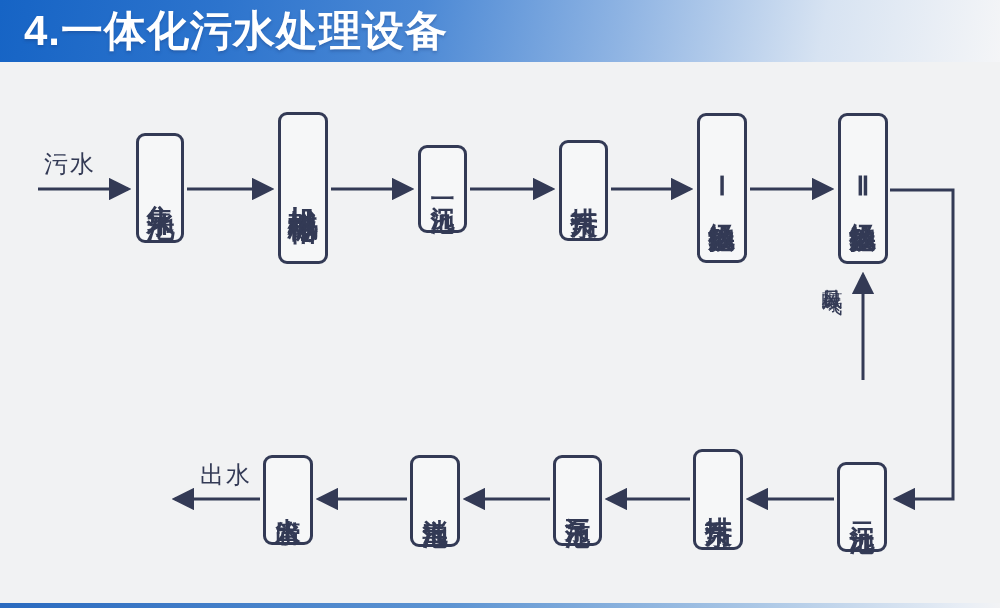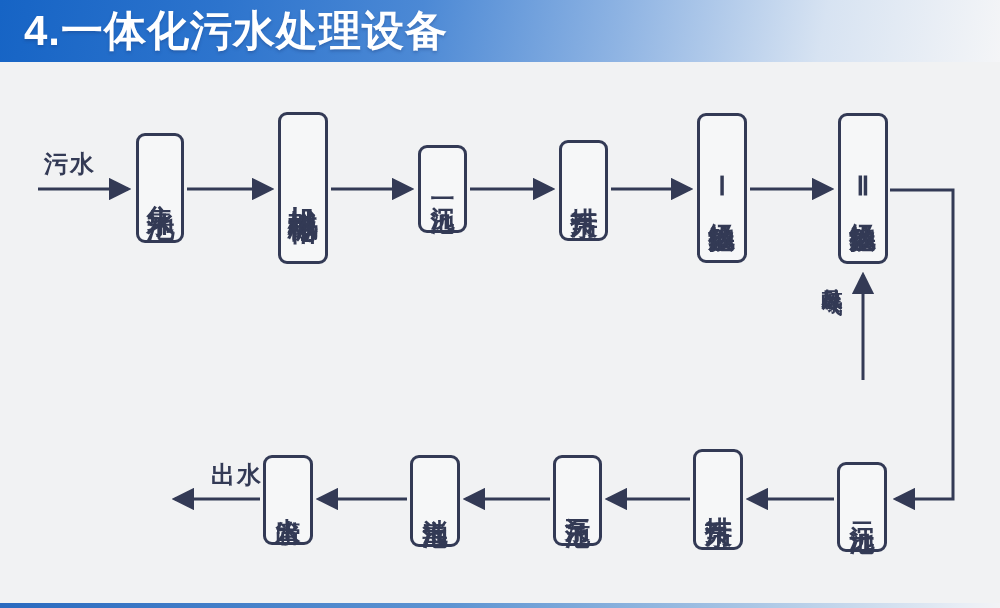--- a/index.html
+++ b/index.html
@@ -39,21 +39,21 @@
   .wire{fill:none;stroke:var(--line);stroke-width:3;}
   .node{
     position:absolute;box-sizing:border-box;
     border:3px solid var(--line);border-radius:9px;
     background:var(--node-bg);color:var(--line);
     display:flex;align-items:center;justify-content:center;
     font-weight:600;line-height:1;
   }
   .node.v{writing-mode:vertical-rl;text-orientation:upright;}
   .edge-label{
-    position:absolute;color:var(--line);font-weight:700;line-height:1;
+    position:absolute;color:var(--line);font-weight:400;line-height:1;
     white-space:nowrap;
   }
   .edge-label.v{writing-mode:vertical-rl;text-orientation:upright;}
 </style>
 </head>
 <body>
 
 <div class="slide">
 
   <header class="title-bar">
@@ -75,21 +75,21 @@
     <path class="wire" d="M890 190 L953 190 L953 499 L896 499" marker-end="url(#ah)"></path>
     <path class="wire" d="M863 380 V275" marker-end="url(#ah)"></path>
     <path class="wire" d="M834 499 H749" marker-end="url(#ah)"></path>
     <path class="wire" d="M690 499 H608" marker-end="url(#ah)"></path>
     <path class="wire" d="M550 499 H466" marker-end="url(#ah)"></path>
     <path class="wire" d="M407 499 H319" marker-end="url(#ah)"></path>
     <path class="wire" d="M260 499 H175" marker-end="url(#ah)"></path>
   </svg>
 
   <div class="edge-label" style="left:44px;top:152px;font-size:24px;letter-spacing:2px;">污水</div>
-  <div class="edge-label" style="left:211px;top:463px;font-size:24px;letter-spacing:2px;">出水</div>
+  <div class="edge-label" style="left:200px;top:463px;font-size:24px;letter-spacing:2px;">出水</div>
   <div class="edge-label v" style="left:822px;top:272px;font-size:21px;letter-spacing:2px;">鼓风曝气</div>
 
   <div class="node v" style="left:136px;top:133px;width:48px;height:110px;font-size:28px;letter-spacing:4px;">集水池</div>
   <div class="node v" style="left:278px;top:112px;width:50px;height:152px;font-size:30px;letter-spacing:3px;">机械栅格</div>
   <div class="node v" style="left:418px;top:145px;width:49px;height:88px;font-size:24px;letter-spacing:2px;">一沉池</div>
   <div class="node v" style="left:559px;top:140px;width:49px;height:101px;font-size:27px;letter-spacing:3px;">排污泵</div>
   <div class="node v" style="left:697px;top:113px;width:50px;height:150px;font-size:26px;letter-spacing:1px;">Ⅰ级接触池</div>
   <div class="node v" style="left:838px;top:113px;width:50px;height:151px;font-size:26px;letter-spacing:1px;">Ⅱ级接触池</div>
 
 

